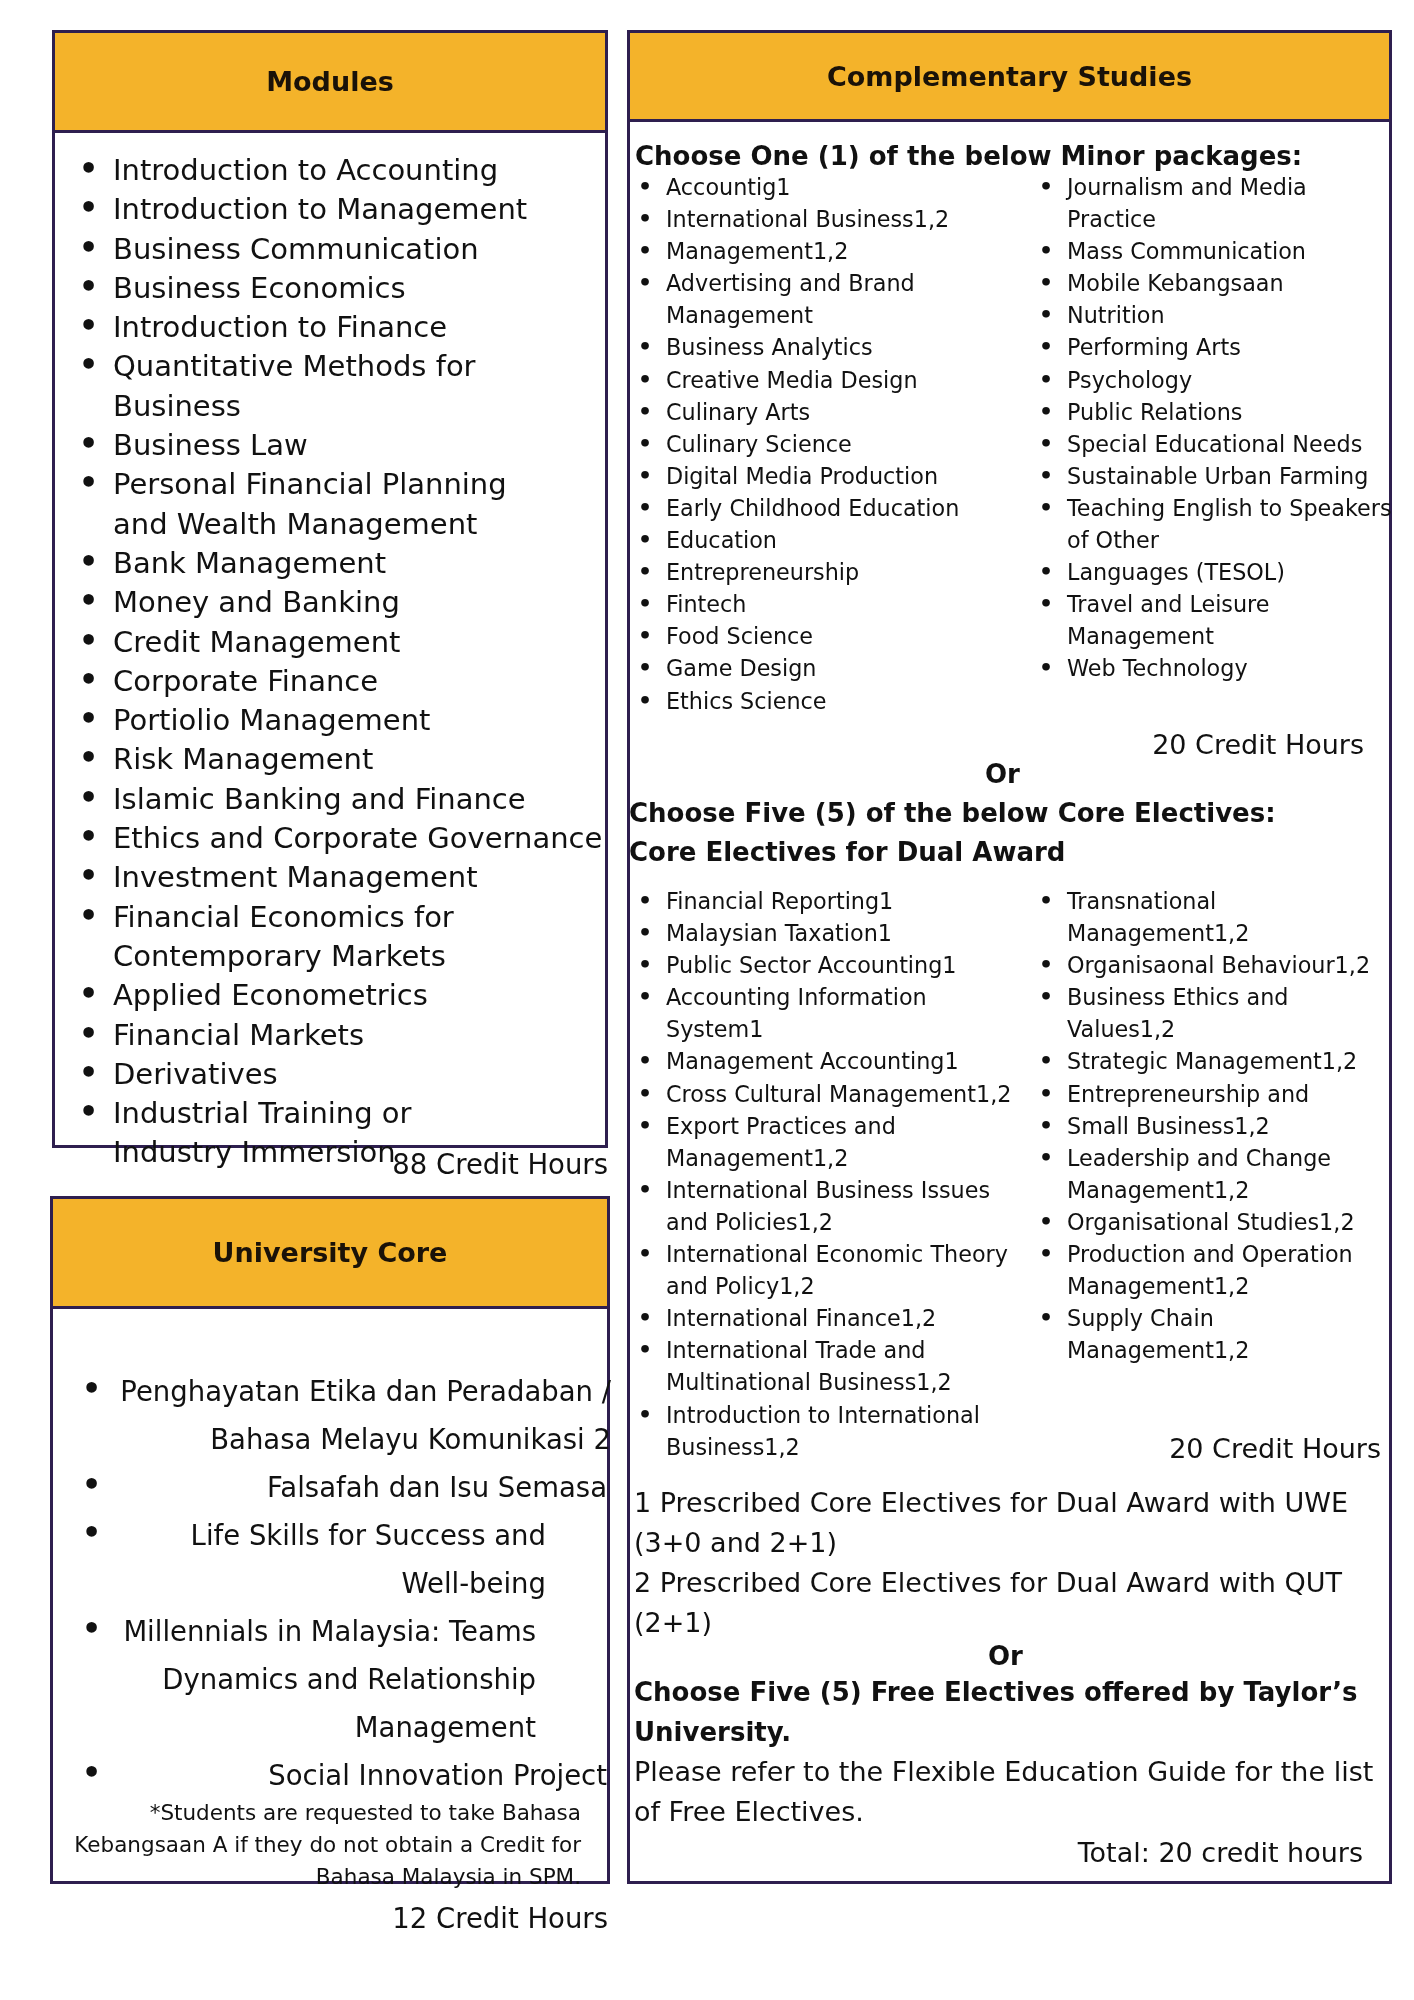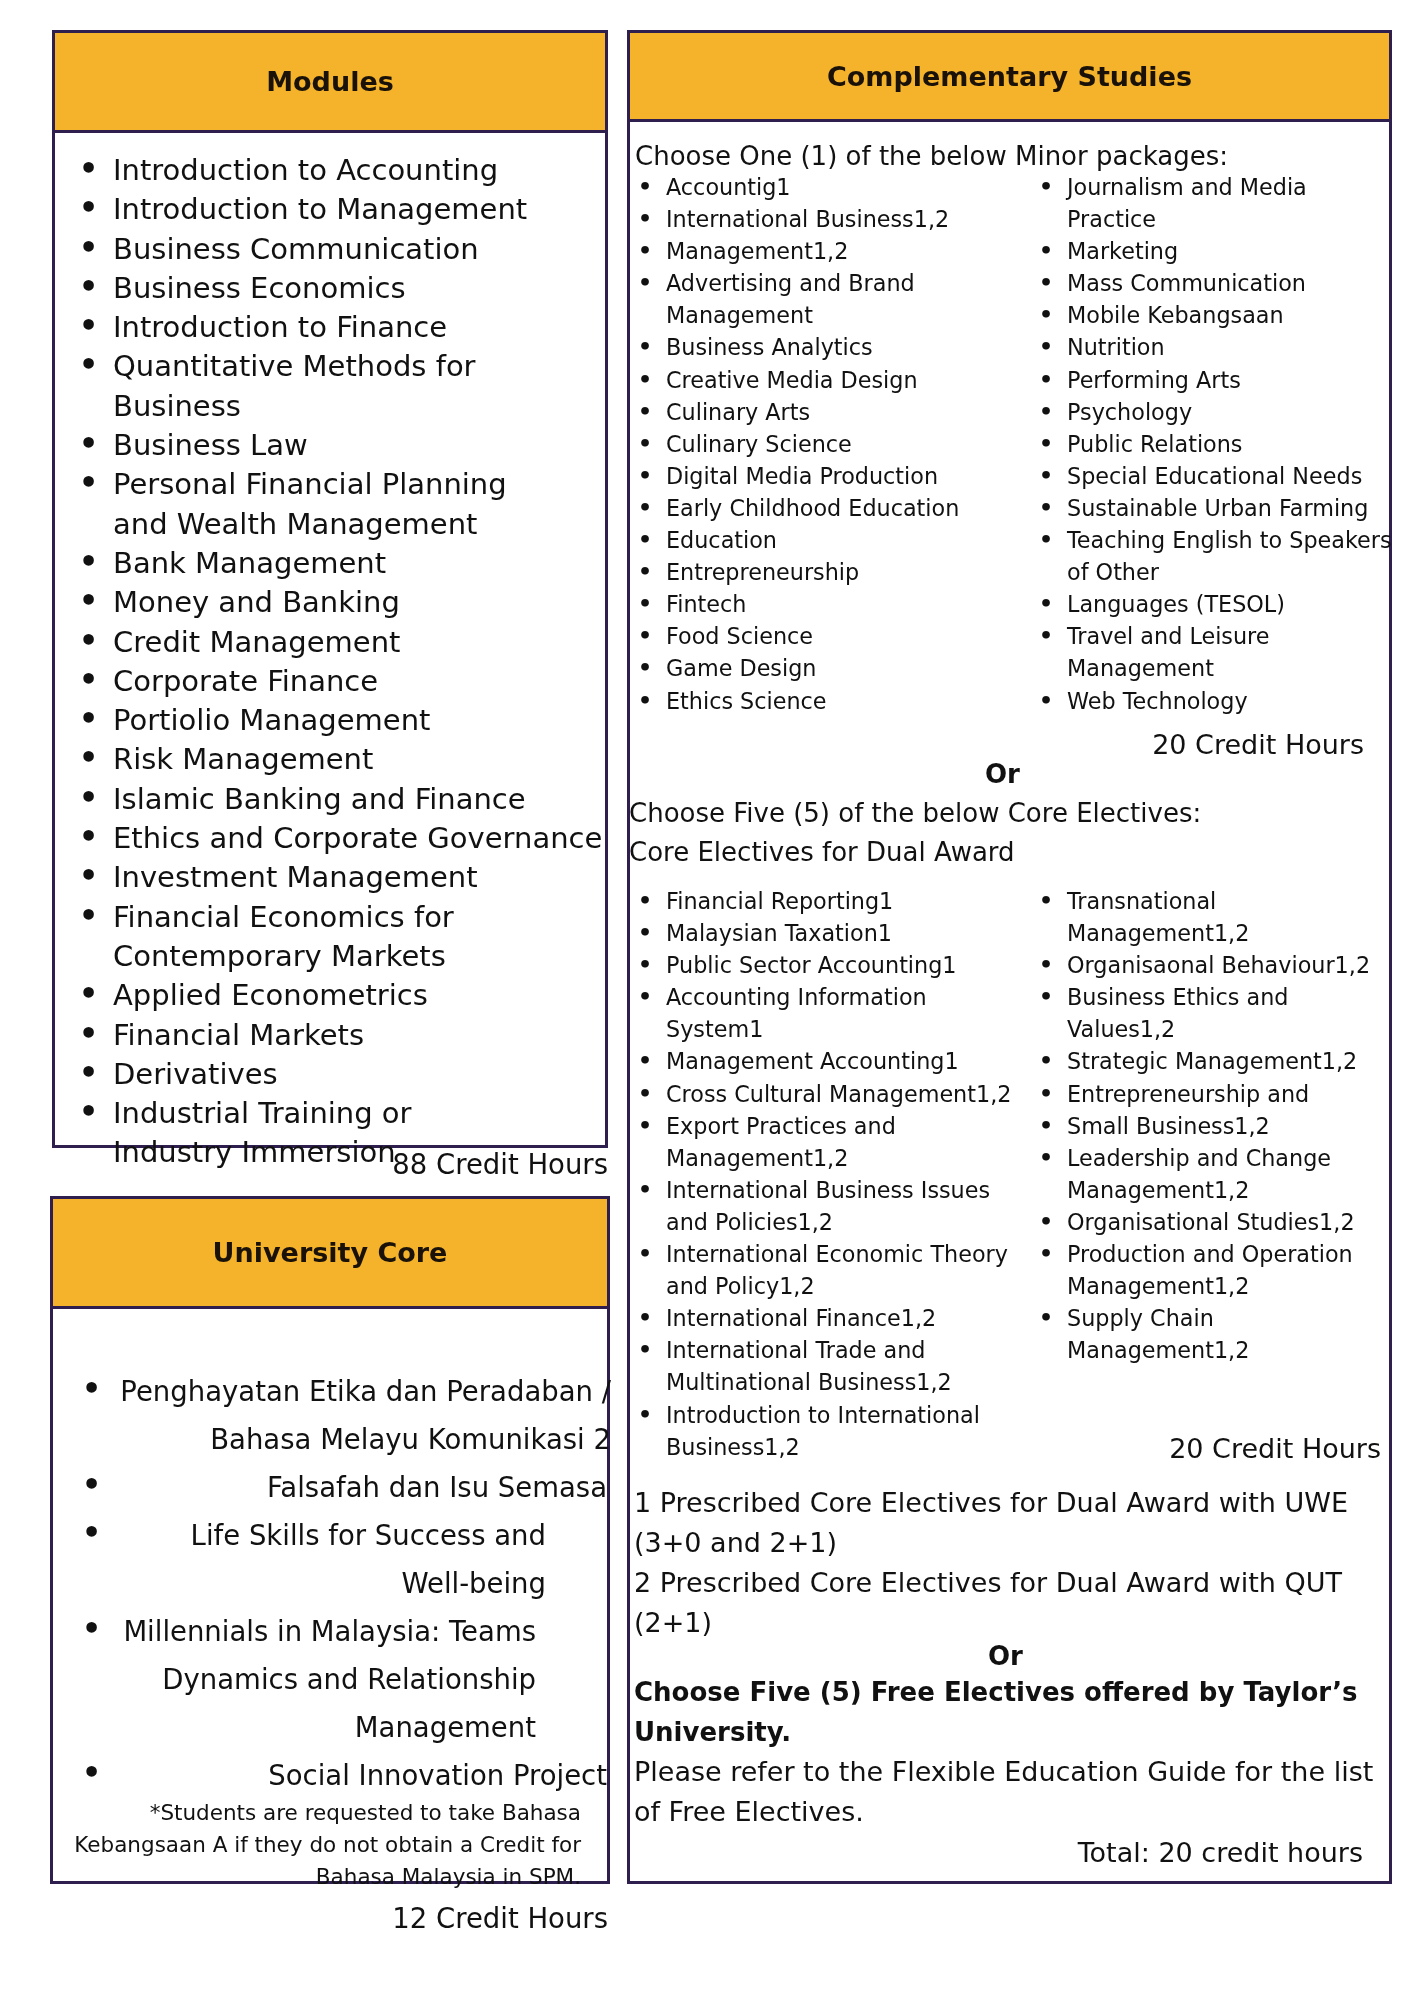--- a/index.html
+++ b/index.html
@@ -24,21 +24,21 @@
   #unicore { left: 50px; top: 1196px; width: 560px; height: 688px; text-align: right; }
   #unicore .box-head { height: 110px; font-size: 27px; }
   #unicore ul { padding: 58px 0 0 56px; font-size: 27.5px; line-height: 48px; margin-left: 7px; }
   #unicore li::before { left: -34px; font-size: 30px; top: -2px; }
   #unicore .note { padding: 0 0 0 8px; font-size: 21.5px; line-height: 32px; margin-top: -2px; }
 
   
   #comp { left: 627px; top: 30px; width: 765px; height: 1854px; }
   #comp .box-head { height: 89px; font-size: 27px; }
   .comp-abs { position: absolute; }
-  .h-bold { font-weight: normal; font-size: 26px; white-space: nowrap; }
+  .h-bold { font-weight: bold; font-size: 26px; white-space: nowrap; }
   .col { position: absolute; font-size: 22.3px; line-height: 32.1px; }
   .col li { padding-left: 30px; }
   .col li::before { left: 2px; font-size: 22px; }
   .or { position: absolute; font-weight: bold; font-size: 26px; }
   .credit-r { position: absolute; font-size: 27px; white-space: nowrap; }
   .note-r { position: absolute; font-size: 27px; line-height: 39.5px; }
 </style>
 </head>
 <body>
 
@@ -109,21 +109,20 @@
     <li>Education</li>
     <li>Entrepreneurship</li>
     <li>Fintech</li>
     <li>Food Science</li>
     <li>Game Design</li>
     <li>Ethics Science</li>
   </ul>
 
   <ul class="col bl" style="left:407px; top:138px; width:360px;">
     <li style="width:260px">Journalism and Media Practice</li>
-    <li>Marketing</li>
     <li>Mass Communication</li>
     <li>Mobile Kebangsaan</li>
     <li>Nutrition</li>
     <li>Performing Arts</li>
     <li>Psychology</li>
     <li>Public Relations</li>
     <li style="white-space:nowrap">Special Educational Needs</li>
     <li style="white-space:nowrap">Sustainable Urban Farming</li>
     <li style="width:340px">Teaching English to Speakers of Other</li>
     <li>Languages (TESOL)</li>

